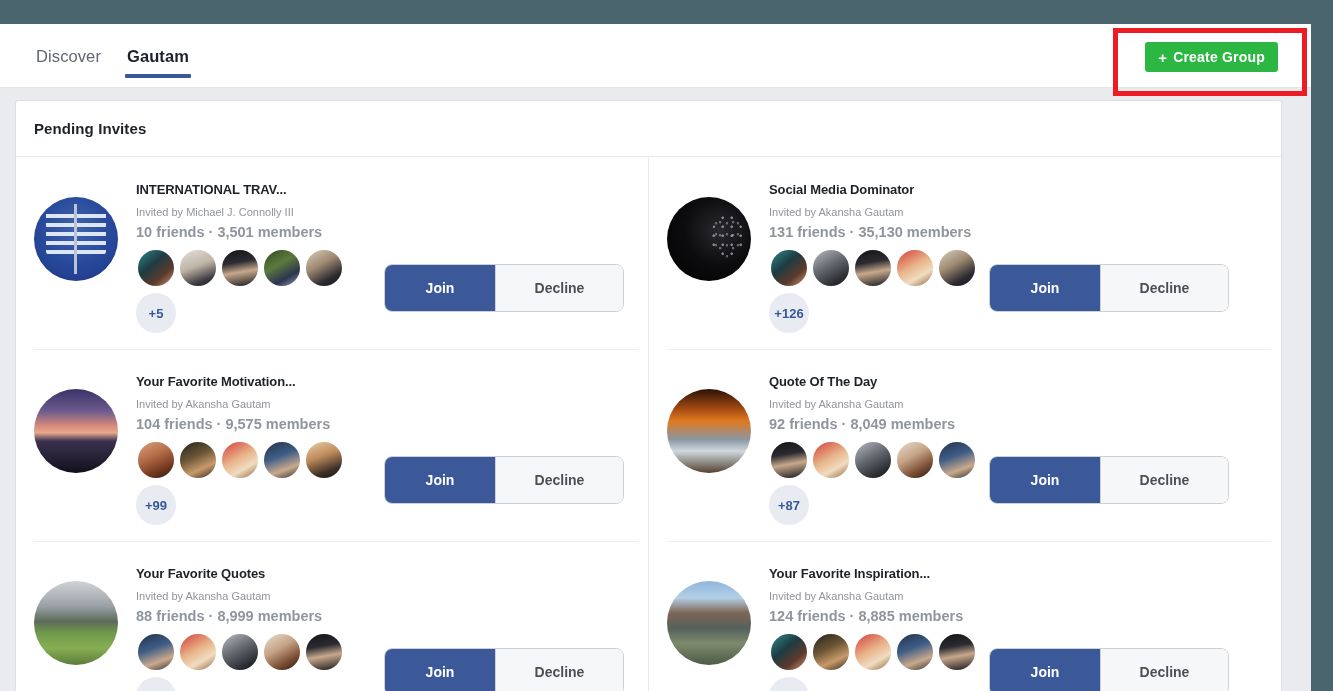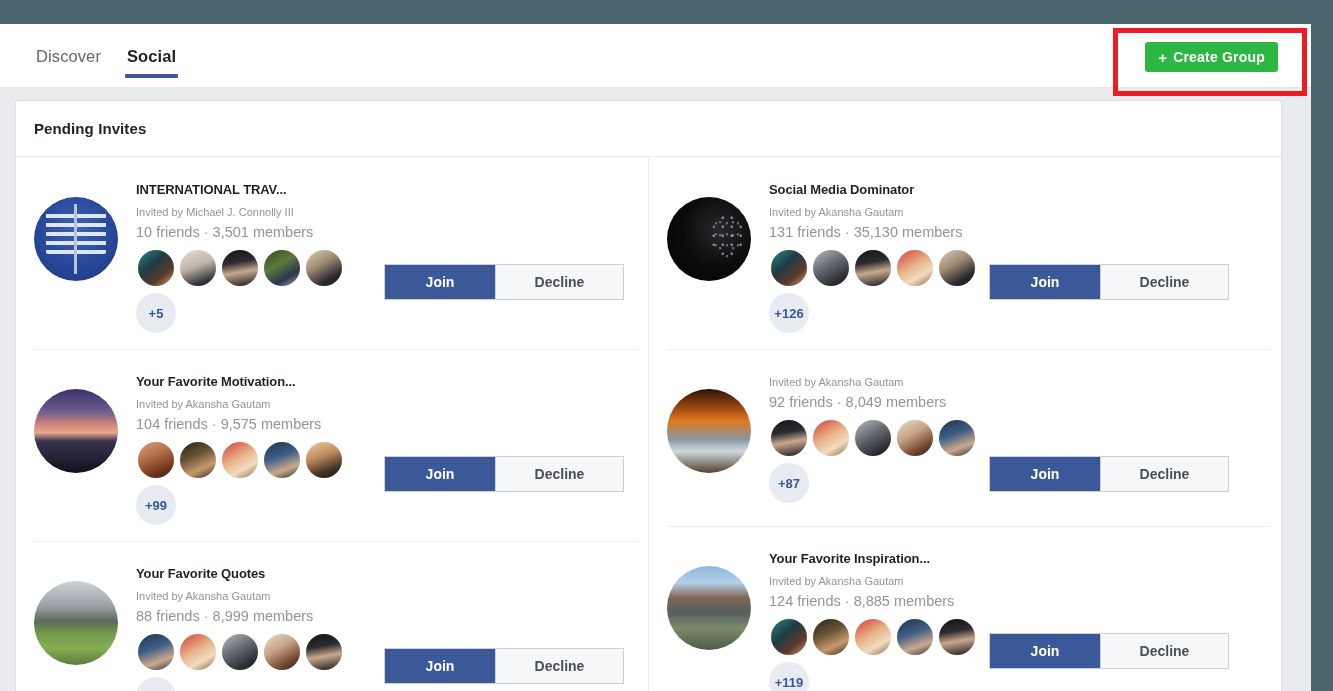--- a/index.html
+++ b/index.html
@@ -230,20 +230,21 @@
   .invited-by {
     font-size: 11px;
     color: #90949c;
     line-height: 20px;
     margin-top: 1px;
   }
   .meta {
     font-size: 14.5px;
     color: #90949c;
     line-height: 20px;
+    font-weight: bold;
   }
 
   
   .facepile {
     display: flex;
     margin-top: 6px;
   }
   .face {
     width: 40px;
     height: 40px;
@@ -282,23 +283,23 @@
   .f11{ background: linear-gradient(150deg,#b8bcc2 0%,#6b6f76 40%,#2c2f34 78%,#121316 100%); }
   .f12{ background: linear-gradient(150deg,#e9ddcd 0%,#c6a487 40%,#7a4e34 72%,#241812 100%); }
 
   
   .actions {
     position: absolute;
     left: 368px;
     top: 107px;
     display: flex;
     border: 1px solid #ced0d4;
-    border-radius: 0;
+    border-radius: 8px;
     overflow: hidden;
-    height: 36px;
+    height: 48px;
     width: 240px;
   }
   .btn-join {
     flex: 0 0 110px;
     background: #3b5998;
     color: #ffffff;
     border: none;
     font-family: "Liberation Sans", sans-serif;
     font-size: 14px;
     font-weight: bold;
@@ -329,21 +330,21 @@
 <body>
 
 <div id="app-frame">
 
   <div id="tab-bar">
     <div class="tabs">
       <div class="tab">
         <span>Discover</span>
       </div>
       <div class="tab active">
-        <span>Social</span>
+        <span>Gautam</span>
       </div>
     </div>
 
     <button id="create-group-button">
       <span class="plus">+</span>
       <span>Create Group</span>
     </button>
   </div>
 
   <div id="highlight-box"></div>
@@ -436,20 +437,21 @@
                 <div class="face-more">+126</div>
               </div>
               <div class="actions">
                 <button class="btn-join">Join</button>
                 <button class="btn-decline">Decline</button>
               </div>
             </div>
             <div class="invite-row">
               <div class="group-avatar cover-fire"></div>
               <div class="invite-body">
+                <div class="group-name">Quote Of The Day</div>
                 <div class="invited-by">Invited by Akansha Gautam</div>
                 <div class="meta">92 friends · 8,049 members</div>
                 <div class="facepile">
                   <div class="face f3"></div>
                   <div class="face f8"></div>
                   <div class="face f11"></div>
                   <div class="face f12"></div>
                   <div class="face f9"></div>
                 </div>
                 <div class="face-more">+87</div>

